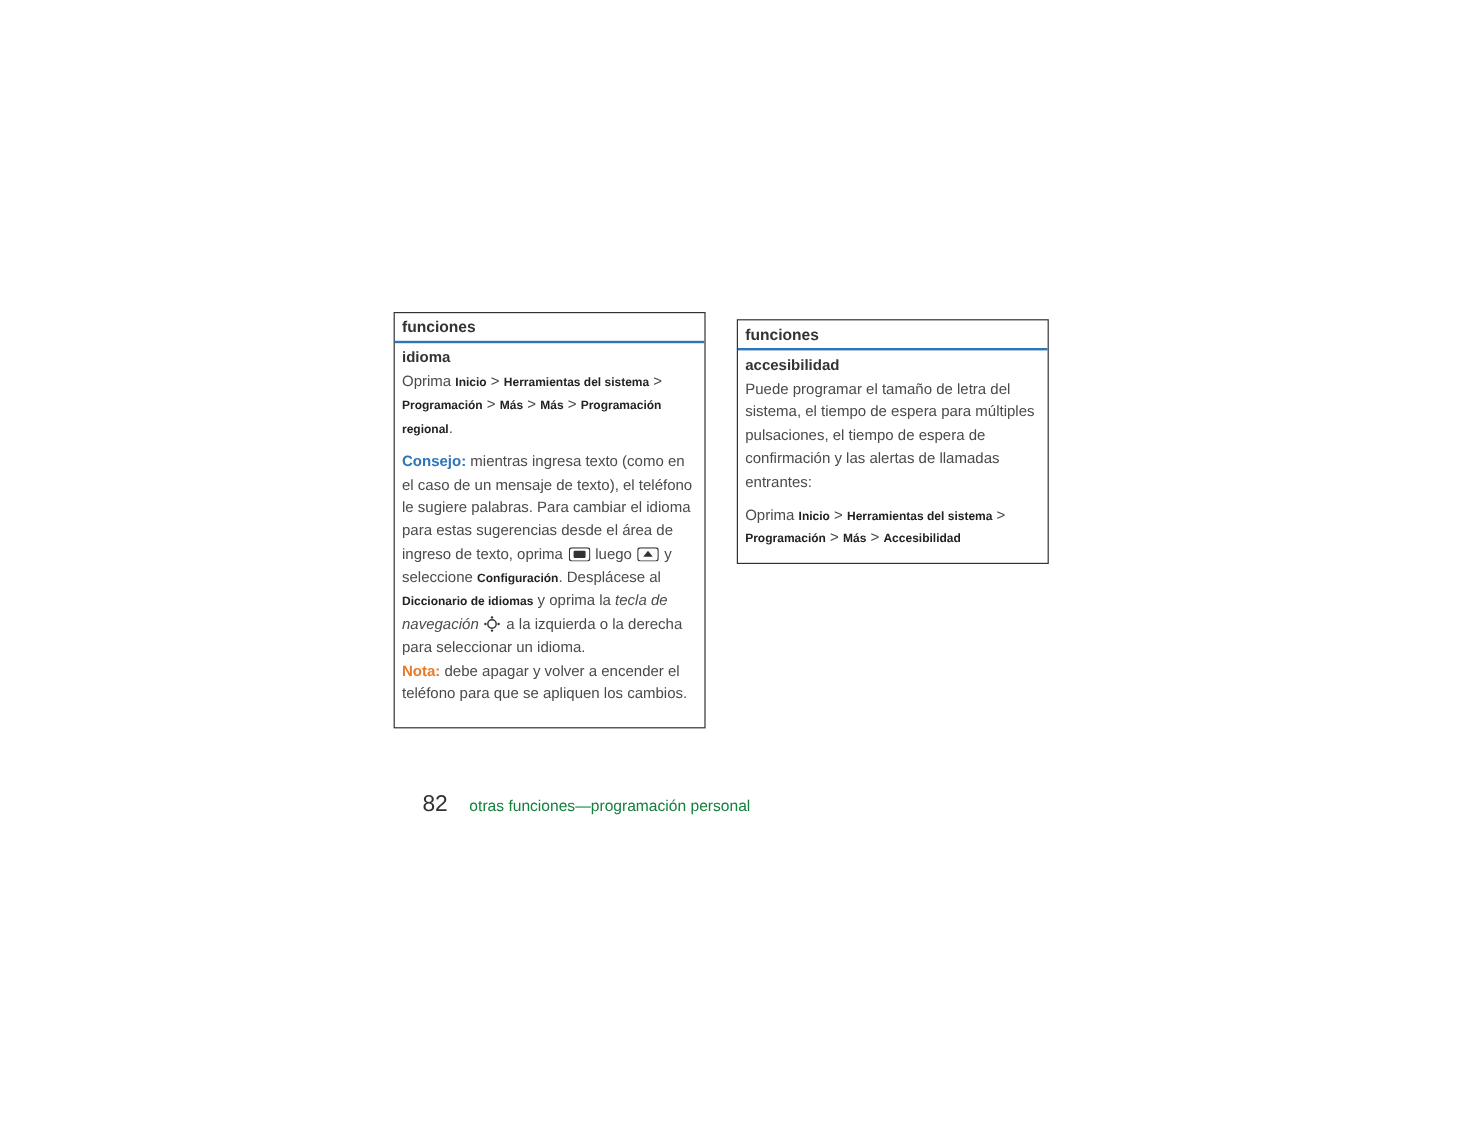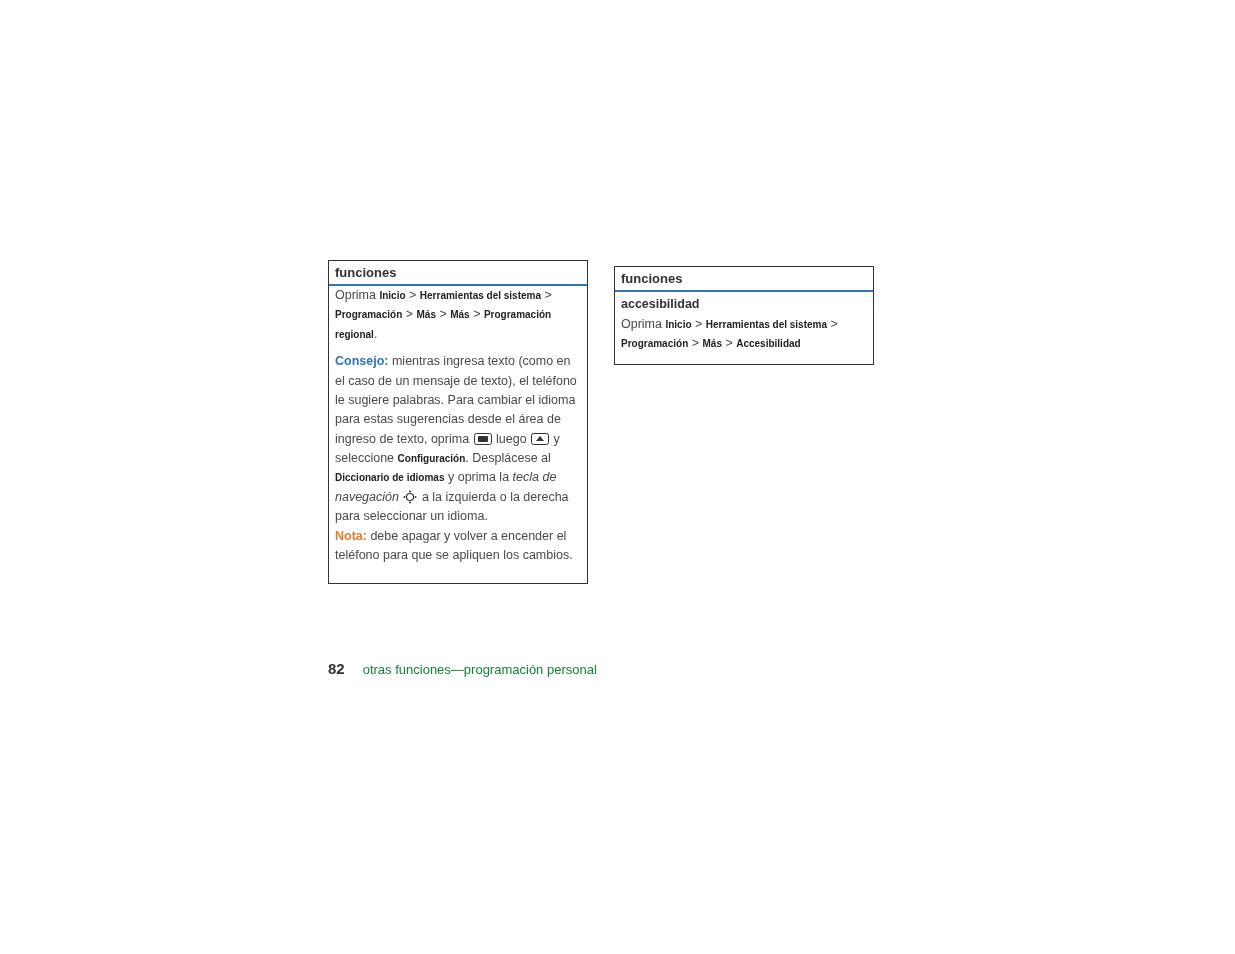--- a/index.html
+++ b/index.html
@@ -71,38 +71,40 @@
   .footer {
     position: absolute;
     left: 328px;
     top: 660px;
     font-size: 13px;
     display: flex;
     align-items: baseline;
     gap: 18px;
   }
   .footer .pageno {
-    font-weight: 700;
+    font-weight: 400;
     color: #333;
-    font-size: 15px;
+    font-size: 19px;
+    margin-left: 24px;
   }
   .footer .crumb {
     color: #15803d;
   }
 </style>
 </head>
 <body>
 
 <div class="page">
 
   <div class="columns">
 
     <div class="col">
       <div class="func-box">
         <div class="func-header">funciones</div>
+        <div class="func-subheader">idioma</div>
         <div class="func-content">
 
           <p>
             <span>Oprima </span><span class="bold">Inicio</span><span> &gt; </span><span class="bold">Herramientas del sistema</span><span> &gt; </span><span class="bold">Programación</span><span> &gt; </span><span class="bold">Más</span><span> &gt; </span><span class="bold">Más</span><span> &gt; </span><span class="bold">Programación regional</span>.
           </p>
 
           <p style="margin-bottom:0;">
             <span class="label-blue">Consejo: </span><span>mientras ingresa texto (como en el caso de un mensaje de texto), el teléfono le sugiere palabras. Para cambiar el idioma para estas sugerencias desde el área de ingreso de texto, oprima </span><span class="inline-icon"><svg width="18" height="12" viewBox="0 0 18 12">
                   <rect x="0.5" y="0.5" width="17" height="11" rx="2" fill="none" stroke="#333" stroke-width="1"></rect>
                   <rect x="4" y="3" width="10" height="6" rx="1" fill="#333"></rect>
@@ -123,20 +125,21 @@
           </p>
         </div>
       </div>
     </div>
 
     <div class="col-right">
       <div class="func-box">
         <div class="func-header">funciones</div>
         <div class="func-subheader">accesibilidad</div>
         <div class="func-content">
+          <p>Puede programar el tamaño de letra del sistema, el tiempo de espera para múltiples pulsaciones, el tiempo de espera de confirmación y las alertas de llamadas entrantes:</p>
           <p style="margin-bottom:0;">
             <span>Oprima </span><span class="bold">Inicio</span><span> &gt; </span><span class="bold">Herramientas del sistema</span><span> &gt; </span><span class="bold">Programación</span><span> &gt; </span><span class="bold">Más</span><span> &gt; </span><span class="bold">Accesibilidad</span>
           </p>
         </div>
       </div>
     </div>
 
   </div>
 </div>
 

